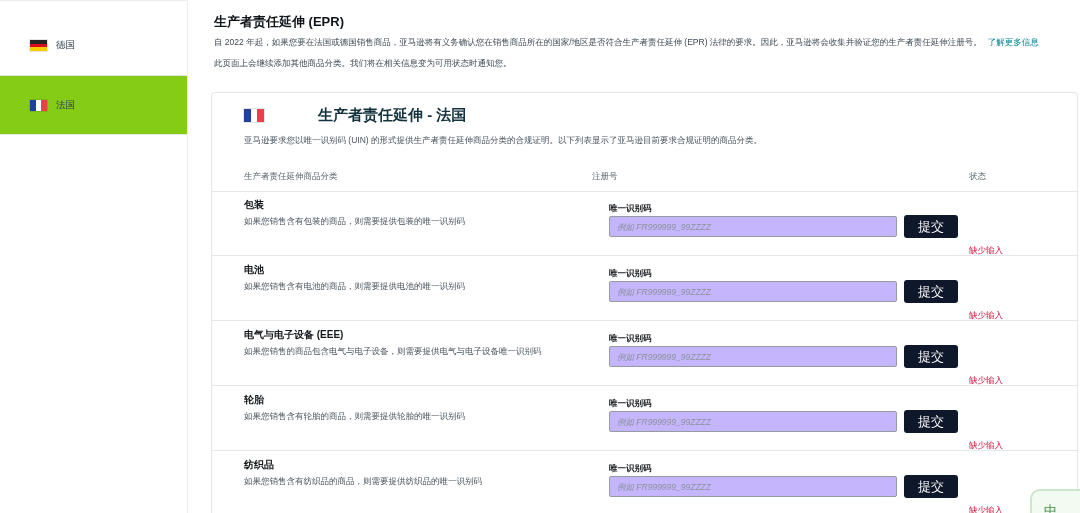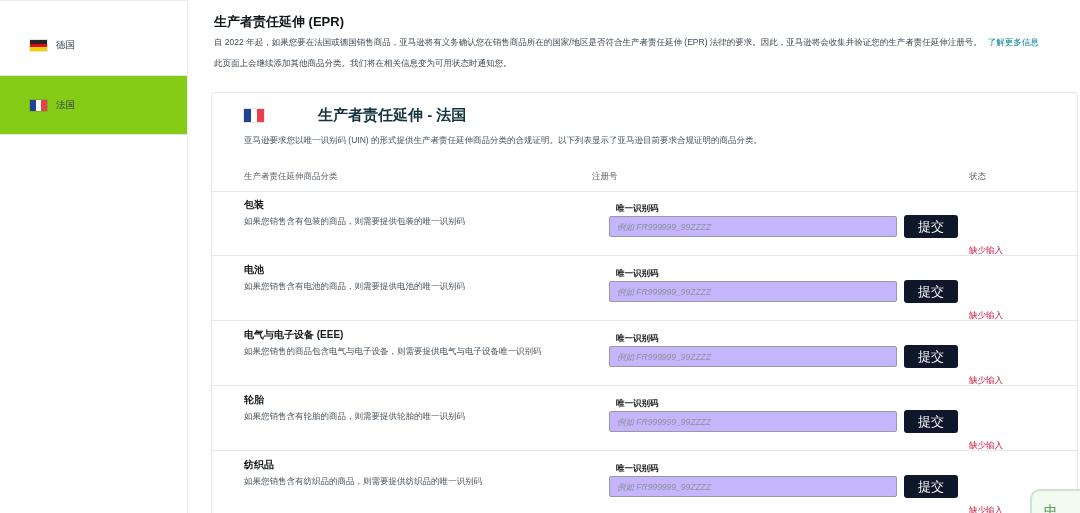--- a/index.html
+++ b/index.html
@@ -40,21 +40,21 @@
   .flag-lg{width:20px;height:13px;}
   .card-title{font-size:15px;font-weight:bold;color:#14333e;margin-left:44px;}
   .card-sub{position:absolute;left:32px;top:42px;font-size:8.5px;color:#49535c;}
   .thead{position:absolute;left:0;right:0;top:72px;height:26px;border-bottom:1px solid #e4e8ea;}
   .th{position:absolute;top:6px;font-size:8.5px;color:#5a646c;}
   .th-cat{left:32px;} .th-reg{left:380px;} .th-status{left:757px;}
   .rows{position:absolute;left:0;right:0;top:98px;}
   .epr-row{position:relative;height:64px;border-bottom:1px solid #e4e8ea;}
   .row-name{position:absolute;left:32px;top:7px;font-size:10px;font-weight:bold;color:#15181b;}
   .row-desc{position:absolute;left:32px;top:25px;font-size:8.5px;color:#49535c;}
-  .uin-label{position:absolute;left:397px;top:12px;font-size:8.5px;font-weight:bold;color:#15181b;margin-left:7px;}
+  .uin-label{position:absolute;left:397px;top:12px;font-size:8.5px;font-weight:bold;color:#15181b;}
   .uin-input{
     position:absolute;left:397px;top:25px;width:288px;height:21px;
     border:1px solid #959ca1;border-radius:2px;box-sizing:border-box;
     font-family:"Liberation Sans","DejaVu Sans",sans-serif;
     font-size:8.5px;padding:0 7px;color:#333;background:#c4b5fd;
   }
   .uin-input::placeholder{color:#8b9297;font-style:italic;}
   .submit-btn{
     position:absolute;left:692px;top:24px;width:54px;height:23px;
     background:#0f172a;color:#ffffff;border:none;border-radius:3px;

